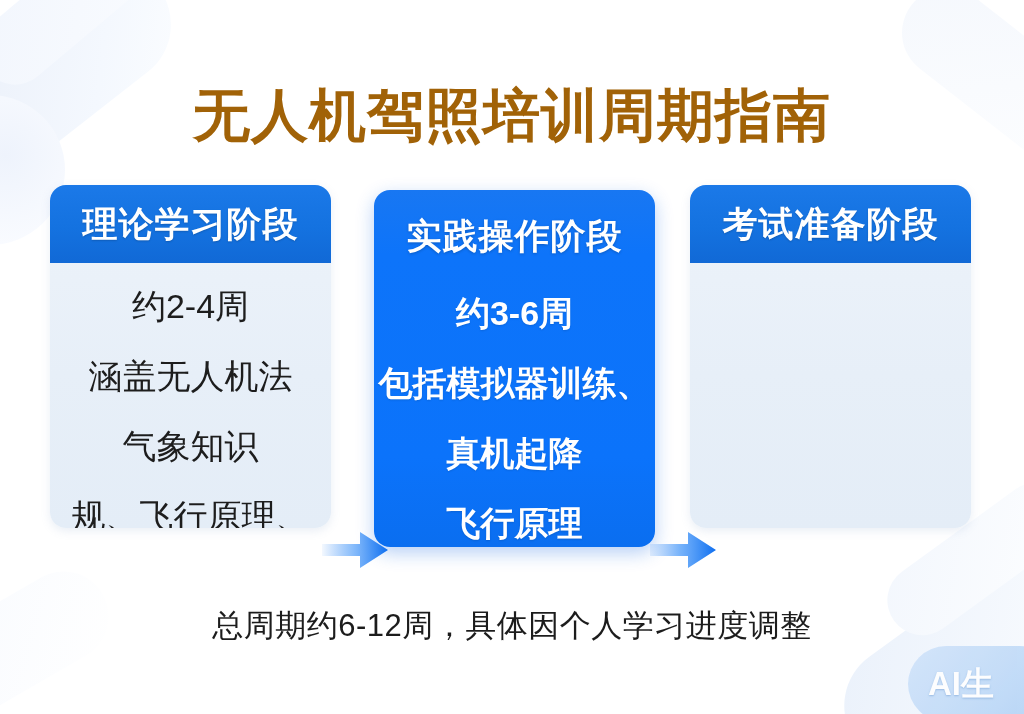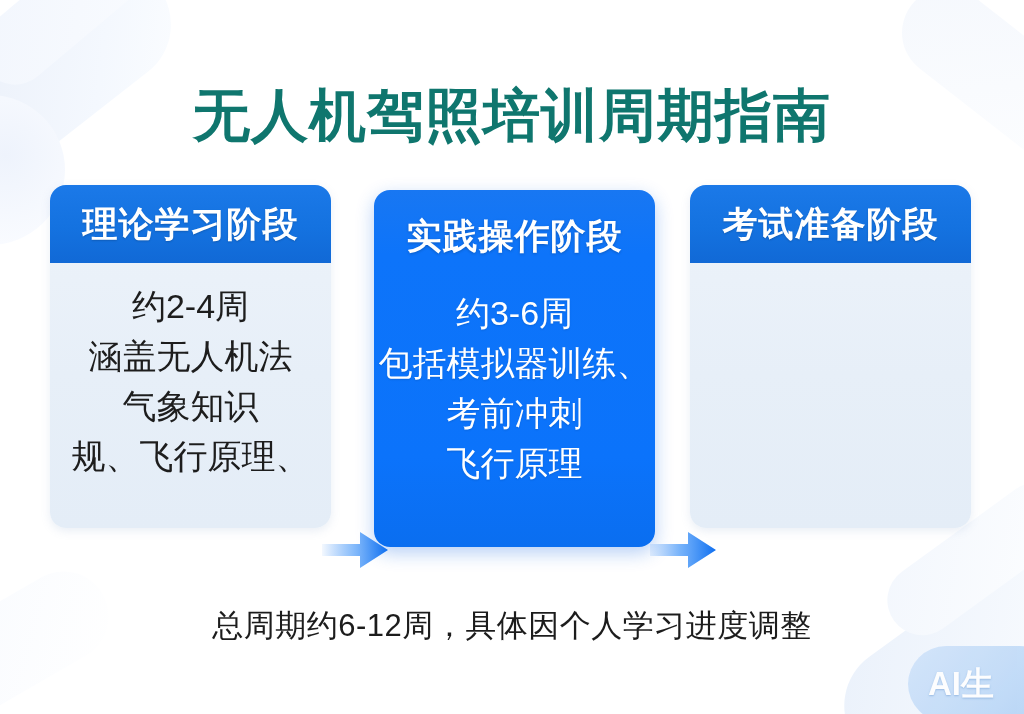--- a/index.html
+++ b/index.html
@@ -75,21 +75,21 @@
   
   #page-title {
     position: absolute;
     left: 0;
     right: 0;
     top: 40px;
     text-align: center;
     font-size: 57px;
     font-weight: 700;
     letter-spacing: 1px;
-    color: #0f766e;
+    color: #a16207;
     z-index: 3;
     white-space: nowrap;
   }
 
   
   #flow-row {
     position: absolute;
     left: 0;
     top: 170px;
     width: 836px;
@@ -142,34 +142,35 @@
   }
 
   .card-body {
     flex: 1;
     display: flex;
     flex-direction: column;
     align-items: center;
     justify-content: flex-start;
     padding-top: 18px;
     box-sizing: border-box;
+    gap: 20px;
   }
   .featured .card-body {
     padding-top: 6px;
   }
   .body-line {
     font-size: 34px;
     line-height: 50px;
     color: #1d1d1d;
     white-space: nowrap;
     font-weight: 500;
   }
   .featured .body-line {
     color: #ffffff;
-    font-weight: 400;
+    font-weight: 700;
     text-shadow: 0 1px 2px rgba(0, 0, 0, 0.12);
   }
 
   
   .flow-arrow {
     position: absolute;
     top: 358px;
     width: 66px;
     height: 44px;
     z-index: 4;
@@ -256,21 +257,21 @@
       </defs>
       <path d="M0 16 L38 16 L38 4 L66 22 L38 40 L38 28 L0 28 Z" fill="url(#arrGrad1)"></path>
     </svg>
   </div>
 
   <div class="stage-card featured">
     <div class="card-header">实践操作阶段</div>
     <div class="card-body">
       <div class="body-line">约3-6周</div>
       <div class="body-line">包括模拟器训练、</div>
-      <div class="body-line">考前冲刺</div>
+      <div class="body-line">真机起降</div>
       <div class="body-line">飞行原理</div>
     </div>
   </div>
 
   <div class="flow-arrow arrow-2">
     <svg width="66" height="44" viewBox="0 0 66 44" xmlns="http://www.w3.org/2000/svg">
       <defs>
         <linearGradient id="arrGrad2" x1="0" y1="0" x2="1" y2="0">
           <stop offset="0%" stop-color="#1b7bf5" stop-opacity="0.10"></stop>
           <stop offset="45%" stop-color="#2f8bf8" stop-opacity="0.65"></stop>

